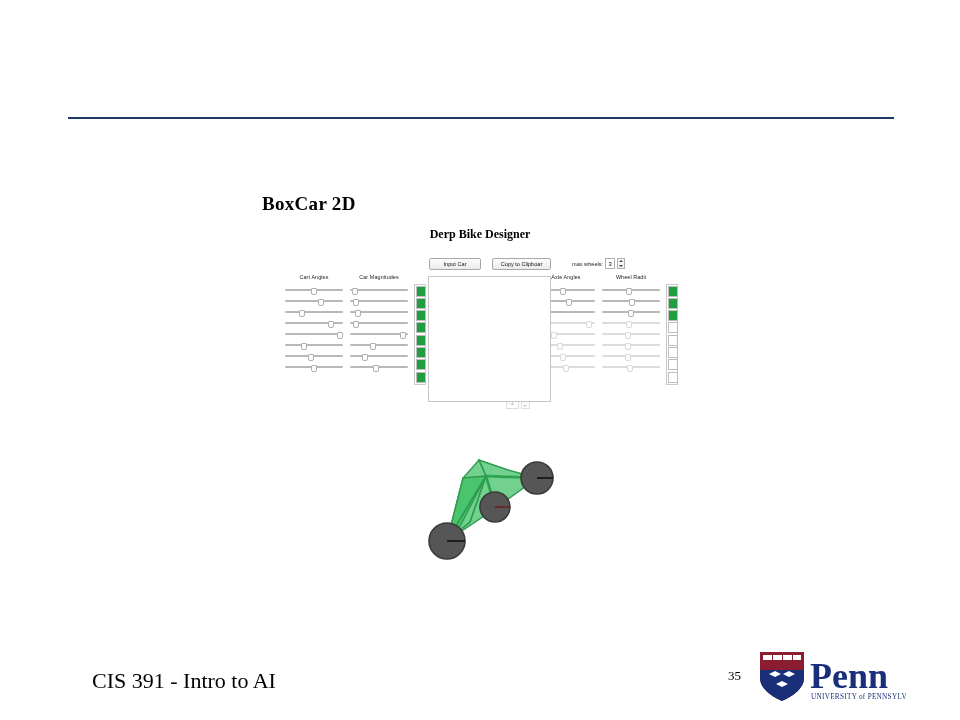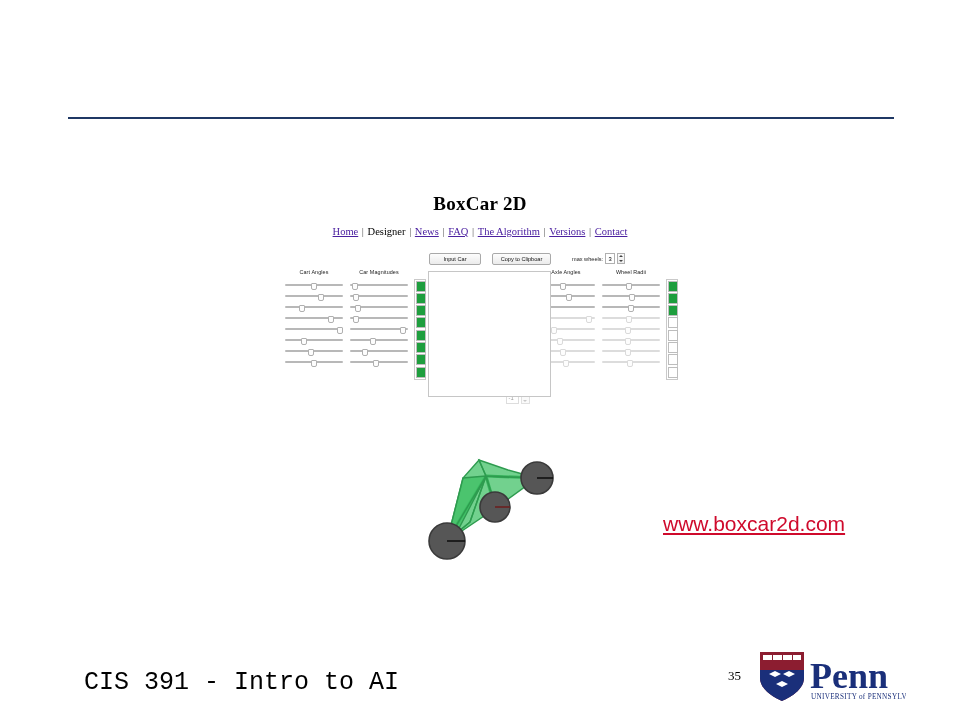--- a/index.html
+++ b/index.html
@@ -22,21 +22,21 @@
     position: absolute; left: 68px; top: 117px;
     width: 826px; height: 2px; background: #1f3864;
   }
 
   
   .shot {
     position: absolute; left: 262px; top: 186px;
     width: 436px; height: 250px; background: #ffffff;
   }
   .shot-title {
-    text-align: center; font-family: "Liberation Serif", serif;
+    text-align: left; font-family: "Liberation Serif", serif;
     font-weight: bold; font-size: 19px; color: #000;
     margin-top: 7px; letter-spacing: .3px;
   }
   .shot-nav {
     text-align: center; font-family: "Liberation Serif", serif;
     font-size: 10.5px; color: #000; margin-top: 11px;
     white-space: nowrap;
   }
   .shot-nav a { color: #4b20a0; text-decoration: underline; }
   .shot-nav .plain { color: #000; }
@@ -149,46 +149,44 @@
   
   .url {
     position: absolute; left: 663px; top: 512px;
     font-family: "Liberation Sans", sans-serif;
     font-size: 21px; color: #cf0a2c; text-decoration: underline;
     white-space: nowrap;
   }
 
   
   .footer-text {
-    position: absolute; left: 84px; top: 668px;
-    font-family: Liberation Mono, monospace;
-    font-size: 25px; color: #000;
+    position: absolute; left: 92px; top: 668px;
+    font-family: Liberation Serif, serif;
+    font-size: 22px; color: #000;
   }
   .page-num {
     position: absolute; left: 728px; top: 668px;
     font-family: "Liberation Serif", serif;
     font-size: 13px; color: #000;
   }
   .penn-logo { position: absolute; left: 758px; top: 648px; width: 148px; height: 60px; }
 </style>
 </head>
 <body>
 
 <div class="slide">
 
   <div class="title-rule"></div>
 
   <div class="shot">
 
     <div class="shot-title">BoxCar 2D</div>
 
-    <div class="shot-nav">
-      <a href="#">Home</a><span class="sep"> | </span><span class="plain">Designer</span><span class="sep"> | </span><a href="#">News</a><span class="sep"> | </span><a href="#">FAQ</a><span class="sep"> | </span><a href="#">The Algorithm</a><span class="sep"> | </span><a href="#">Versions</a><span class="sep"> | </span><a href="#">Contact</a>
-    </div>
-
+
+    <div class="shot-sub">Derp Bike Designer</div>
 
     <div class="designer">
 
       <div class="maxwheels" style="left:310px; top:6px;">
         <span>max wheels:</span>
         <span class="mw-val">3</span>
         <span class="mw-arrows">
             <i class="up"></i>
             <i class="dn"></i>
           </span>
@@ -442,21 +440,20 @@
         <circle cx="39" cy="93" r="18" fill="#565656" stroke="#3a3a3a" stroke-width="1.6"></circle>
         <line x1="39" y1="93" x2="57" y2="93" stroke="#111" stroke-width="1.6"></line>
         <circle cx="87" cy="59" r="15" fill="#565656" stroke="#3a3a3a" stroke-width="1.6"></circle>
         <line x1="87" y1="59" x2="102" y2="59" stroke="#6b2020" stroke-width="1.6"></line>
         <circle cx="129" cy="30" r="16" fill="#565656" stroke="#3a3a3a" stroke-width="1.6"></circle>
         <line x1="129" y1="30" x2="145" y2="30" stroke="#111" stroke-width="1.6"></line>
       </g>
     </svg>
   </div>
 
-  <a class="url" href="#">www.boxcar2d.com</a>
 
   <div class="footer-text">CIS 391 - Intro to AI</div>
   <div class="page-num">35</div>
 
   <div class="penn-logo">
     <svg width="148" height="60" viewBox="0 0 148 60">
       <g>
         <path d="M2,4 H46 V30 C46,44 26,52 24,53 C22,52 2,44 2,30 Z" fill="#8c1d30"></path>
         <path d="M2,22 H46 V30 C46,44 26,52 24,53 C22,52 2,44 2,30 Z" fill="#1a2f7a"></path>
         <rect x="5" y="7" width="9" height="5" fill="#fff"></rect>

